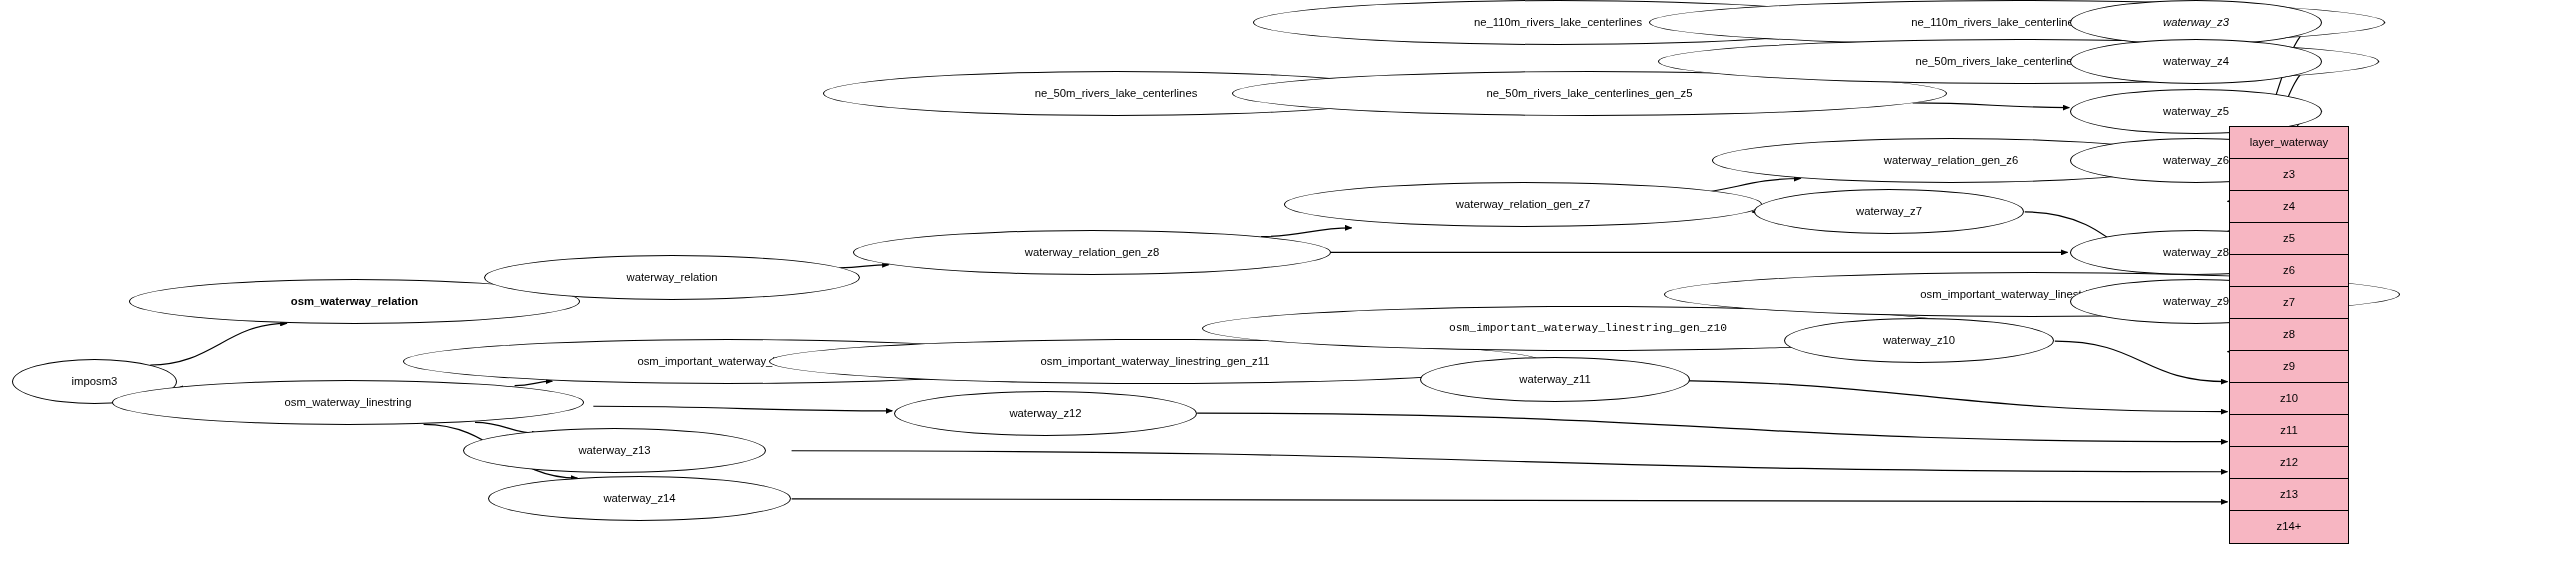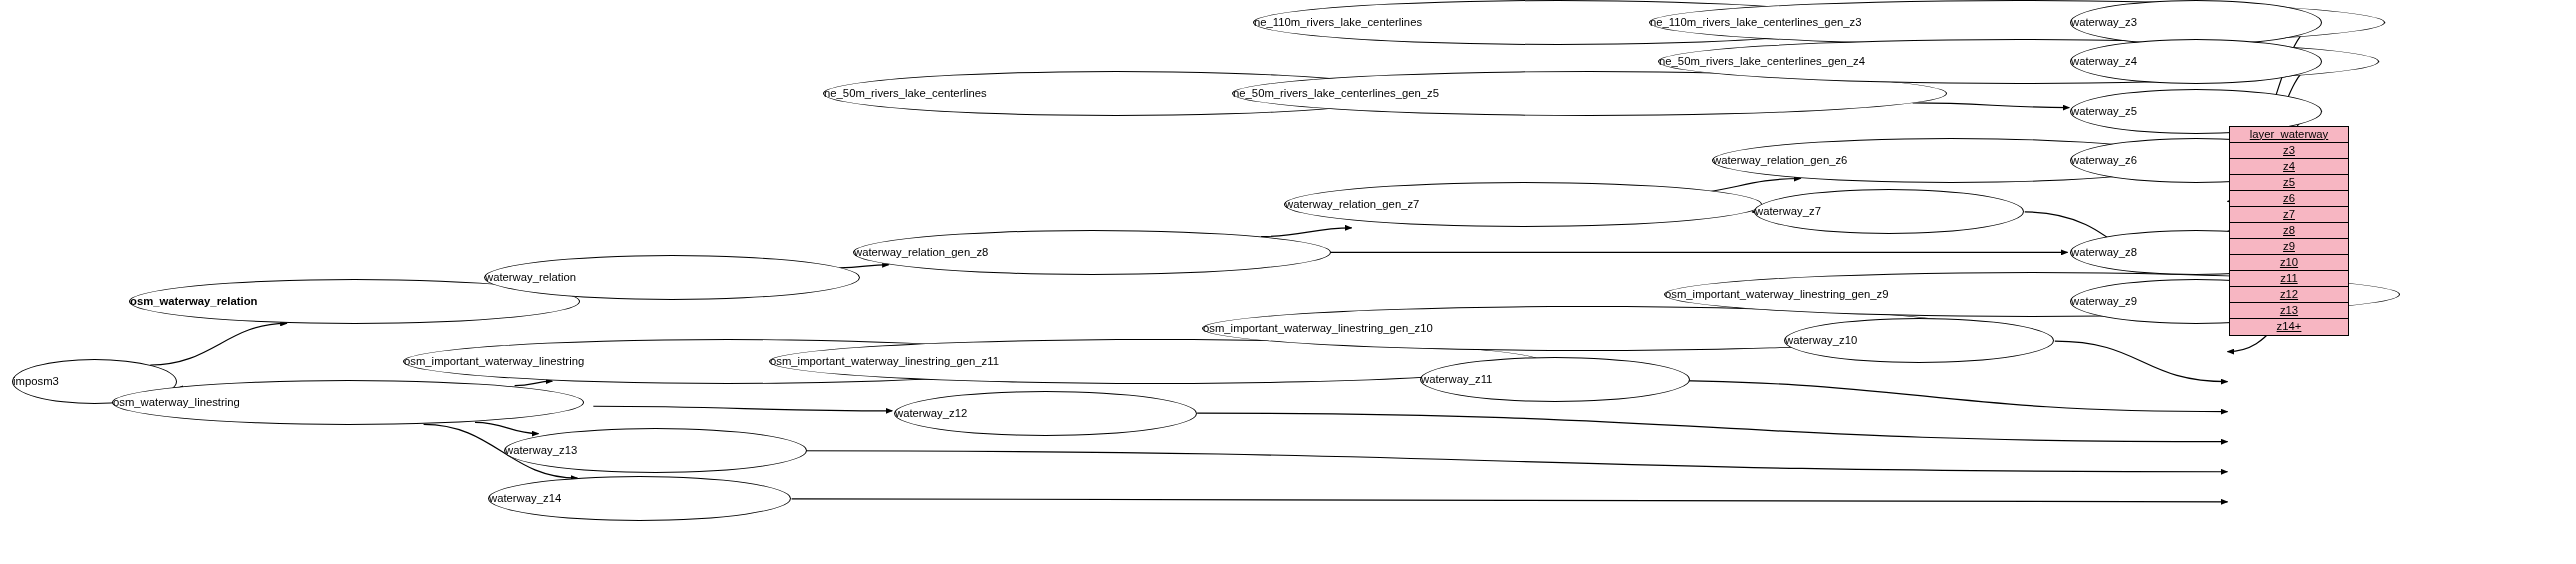--- a/index.html
+++ b/index.html
@@ -25,43 +25,43 @@
   }
   .node {
     position: absolute;
     box-sizing: border-box;
     border: 0.8px solid #000000;
     border-radius: 50%;
     background: #ffffff;
     color: #000000;
     display: flex;
     align-items: center;
+    justify-content: center;
     font-size: 11.3px;
     white-space: nowrap;
     line-height: 1;
   }
   .legend {
     position: absolute;
     box-sizing: border-box;
     border: 0.8px solid #000000;
     background: #f7b6c2;
     display: flex;
     flex-direction: column;
   }
   .legend-row {
     box-sizing: border-box;
     border-bottom: 0.8px solid #000000;
     display: flex;
     align-items: center;
     justify-content: center;
     font-size: 11.3px;
     color: #000000;
-    height: 16px;
+    height: 32px;
     line-height: 1;
-    text-decoration: underline;
   }
   .legend-row:last-child {
     border-bottom: none;
     text-align: center;
   }
   .legend-title {
     font-size: 11.3px;
   }
 </style>
 </head>
@@ -123,21 +123,21 @@
       </div>
       <div class="node" style="left: 112px; top: 380px; width: 472px; height: 45px;">
         <span>osm_waterway_linestring</span>
       </div>
       <div class="node" style="left: 484px; top: 255px; width: 376px; height: 45px;">
         <span>waterway_relation</span>
       </div>
       <div class="node" style="left: 403px; top: 339px; width: 649px; height: 45px;">
         <span>osm_important_waterway_linestring</span>
       </div>
-      <div class="node" style="left: 504px; top: 428px; width: 303px; height: 45px;">
+      <div class="node" style="left: 463px; top: 428px; width: 303px; height: 45px;">
         <span>waterway_z13</span>
       </div>
       <div class="node" style="left: 488px; top: 476px; width: 303px; height: 45px;">
         <span>waterway_z14</span>
       </div>
       <div class="node" style="left: 1253px; top: 0px; width: 610px; height: 45px;">
         <span>ne_110m_rivers_lake_centerlines</span>
       </div>
       <div class="node" style="left: 823px; top: 71px; width: 586px; height: 45px;">
         <span>ne_50m_rivers_lake_centerlines</span>
@@ -159,36 +159,36 @@
       </div>
       <div class="node" style="left: 1658px; top: 39px; width: 721px; height: 45px;">
         <span>ne_50m_rivers_lake_centerlines_gen_z4</span>
       </div>
       <div class="node" style="left: 1284px; top: 182px; width: 478px; height: 45px;">
         <span>waterway_relation_gen_z7</span>
       </div>
       <div class="node" style="left: 1712px; top: 138px; width: 478px; height: 45px;">
         <span>waterway_relation_gen_z6</span>
       </div>
-      <div class="node" style="left: 1202px; top: 306px; width: 772px; height: 45px;">
+      <div class="node" style="left: 1202px; top: 306px; width: 772px; height: 45px; font-family: Liberation Mono, monospace;">
         <span>osm_important_waterway_linestring_gen_z10</span>
       </div>
       <div class="node" style="left: 1664px; top: 272px; width: 736px; height: 45px;">
         <span>osm_important_waterway_linestring_gen_z9</span>
       </div>
       <div class="node" style="left: 1420px; top: 357px; width: 270px; height: 45px;">
         <span>waterway_z11</span>
       </div>
       <div class="node" style="left: 1754px; top: 189px; width: 270px; height: 45px;">
         <span>waterway_z7</span>
       </div>
       <div class="node" style="left: 1784px; top: 318px; width: 270px; height: 45px;">
         <span>waterway_z10</span>
       </div>
-      <div class="node" style="left: 2070px; top: 0px; width: 252px; height: 45px;">
+      <div class="node" style="left: 2070px; top: 0px; width: 252px; height: 45px; font-style: italic;">
         <span>waterway_z3</span>
       </div>
       <div class="node" style="left: 2070px; top: 39px; width: 252px; height: 45px;">
         <span>waterway_z4</span>
       </div>
       <div class="node" style="left: 2070px; top: 89px; width: 252px; height: 45px;">
         <span>waterway_z5</span>
       </div>
       <div class="node" style="left: 2070px; top: 138px; width: 252px; height: 45px;">
         <span>waterway_z6</span>

